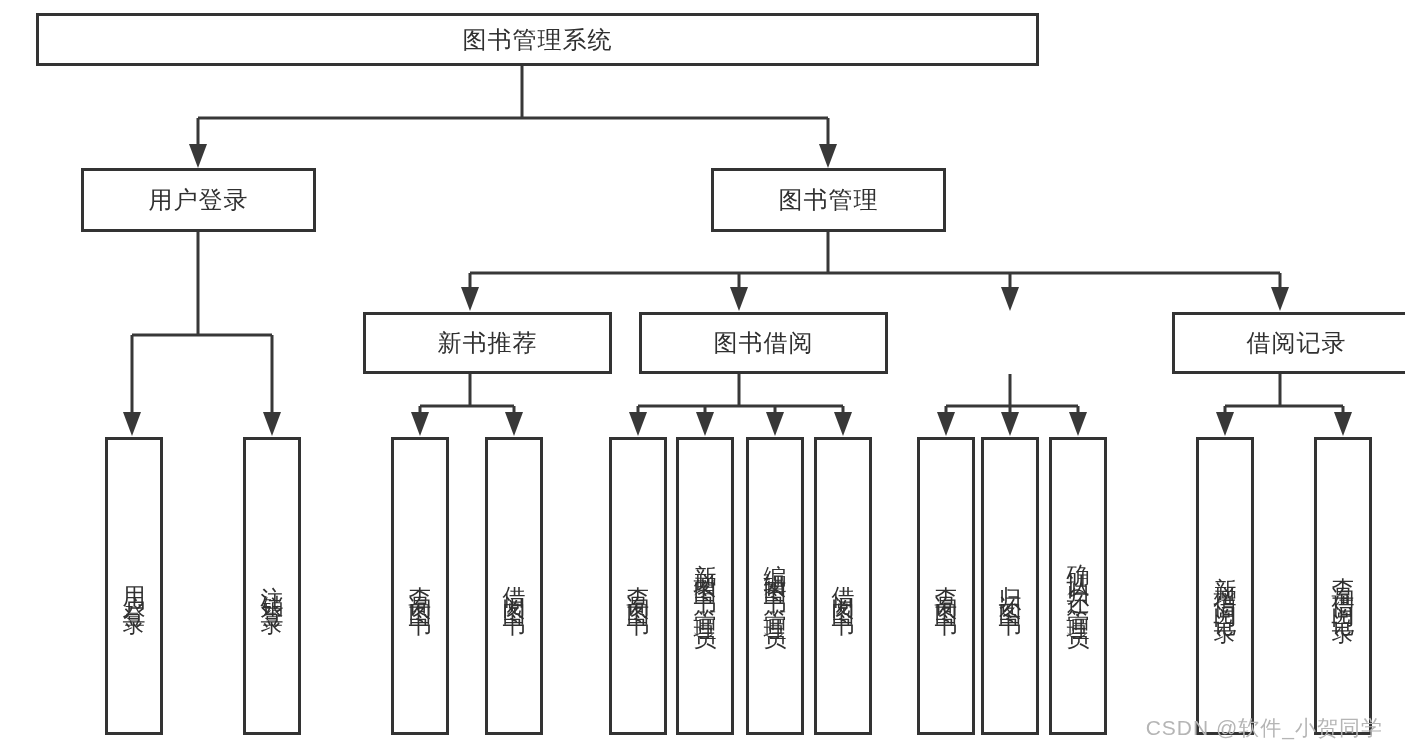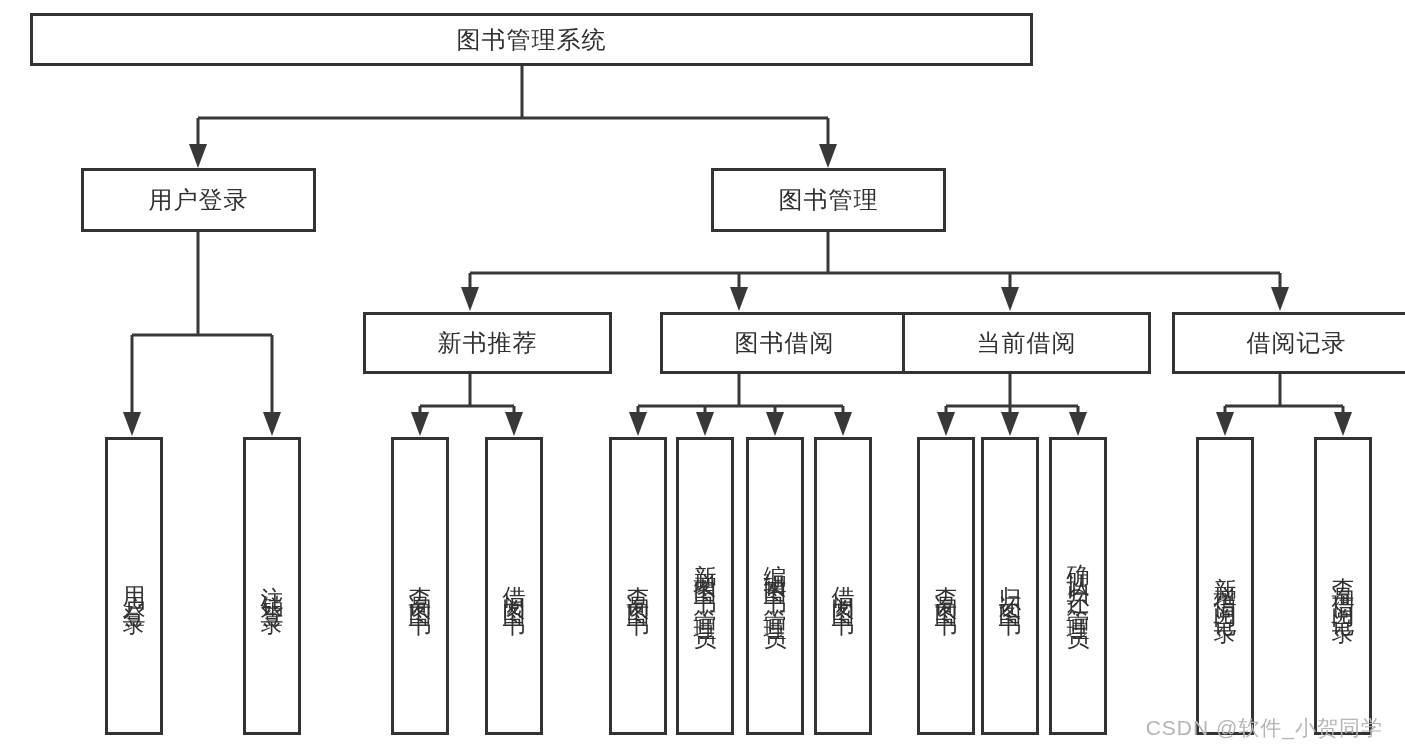--- a/index.html
+++ b/index.html
@@ -9,21 +9,21 @@
   }
   svg.edges { position:absolute; left:0; top:0; width:1405px; height:747px; }
   .ln path { fill:none; stroke:#383838; stroke-width:3; }
   .ar polygon { fill:#383838; stroke:none; }
   .box {
     position:absolute; box-sizing:border-box; background:#ffffff;
     border:3px solid #333333; display:flex; align-items:center; justify-content:center;
     color:#303030;
   }
   .hlabel { font-size:24px; letter-spacing:1px; white-space:nowrap; }
-  .root  { left:30px;  top:13px;  width:1003px; height:53px;justify-content:center; }
+  .root  { left:36px;  top:13px;  width:1003px; height:53px;justify-content:center; }
   .lvl2  { top:168px; width:235px; height:64px; }
   .lvl3  { top:312px; width:249px; height:62px; }
   .leaf  { top:437px; width:58px;  height:298px; }
   .vlabel {
     writing-mode:vertical-rl; text-orientation:mixed;
     font-size:23px; letter-spacing:9px; color:#303030; line-height:1;
   }
   .watermark {
     position:absolute; right:22px; bottom:5px; font-size:21px;
     color:#b5b5b5; letter-spacing:1px; z-index:5; white-space:nowrap;
@@ -74,25 +74,22 @@
   <div class="box lvl2" style="left:81px;">
     <span class="hlabel">用户登录</span>
   </div>
   <div class="box lvl2" style="left:711px;">
     <span class="hlabel">图书管理</span>
   </div>
 
   <div class="box lvl3" style="left:363px;">
     <span class="hlabel">新书推荐</span>
   </div>
-  <div class="box lvl3" style="left:660px;">
+  <div class="box lvl3" style="left:639px;">
     <span class="hlabel">图书借阅</span>
-  </div>
-  <div class="box lvl3" style="left:902px;">
-    <span class="hlabel">当前借阅</span>
   </div>
   <div class="box lvl3" style="left:1172px;">
     <span class="hlabel">借阅记录</span>
   </div>
 
   <div class="box leaf" style="left:105px;">
     <span class="vlabel">用户登录</span>
   </div>
   <div class="box leaf" style="left:243px;">
     <span class="vlabel">注销登录</span>

